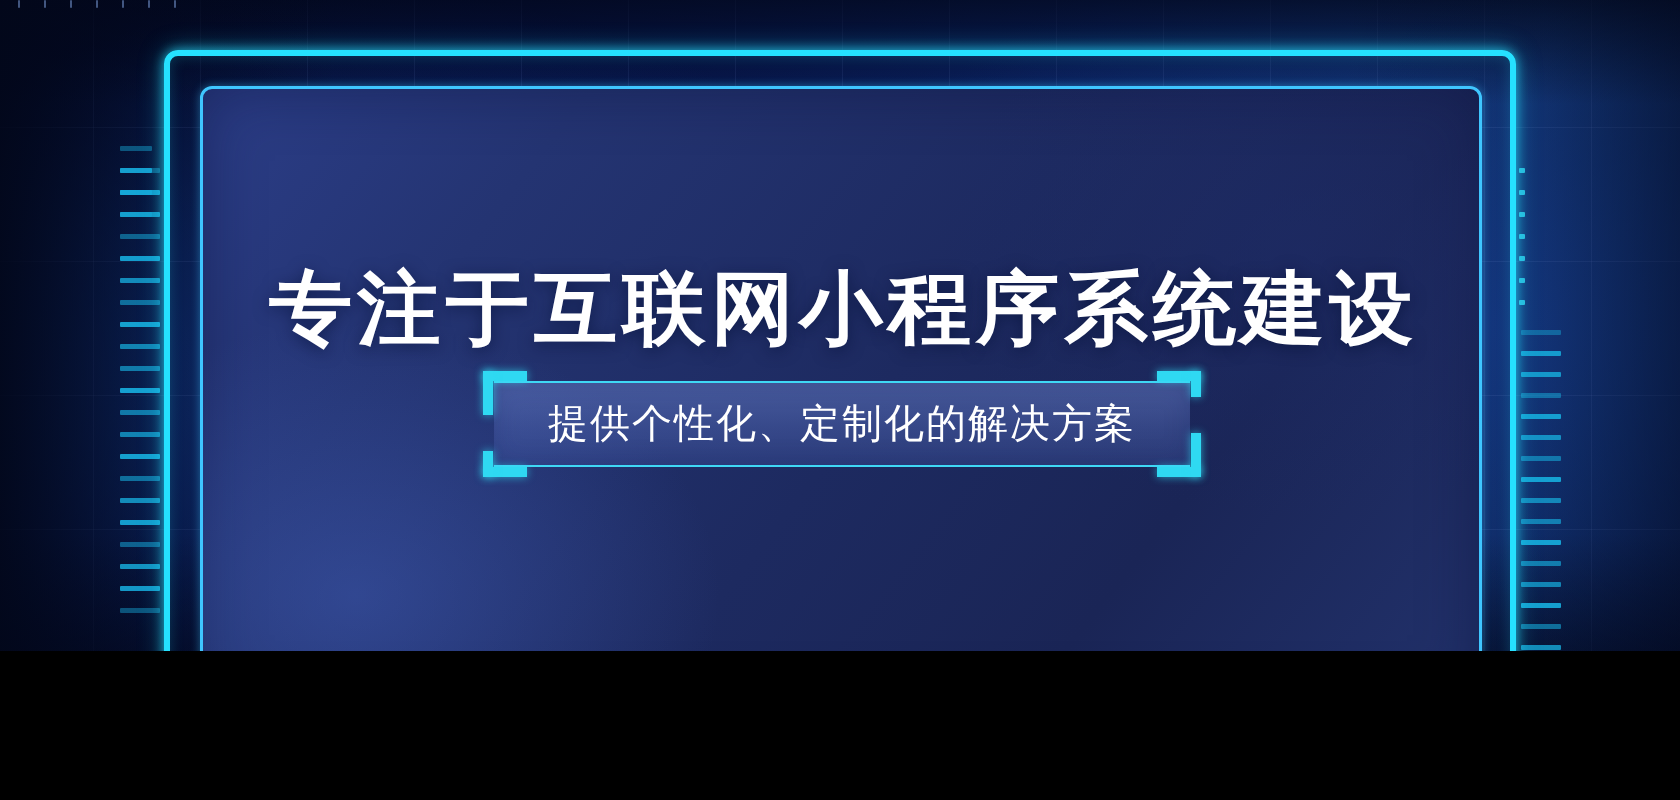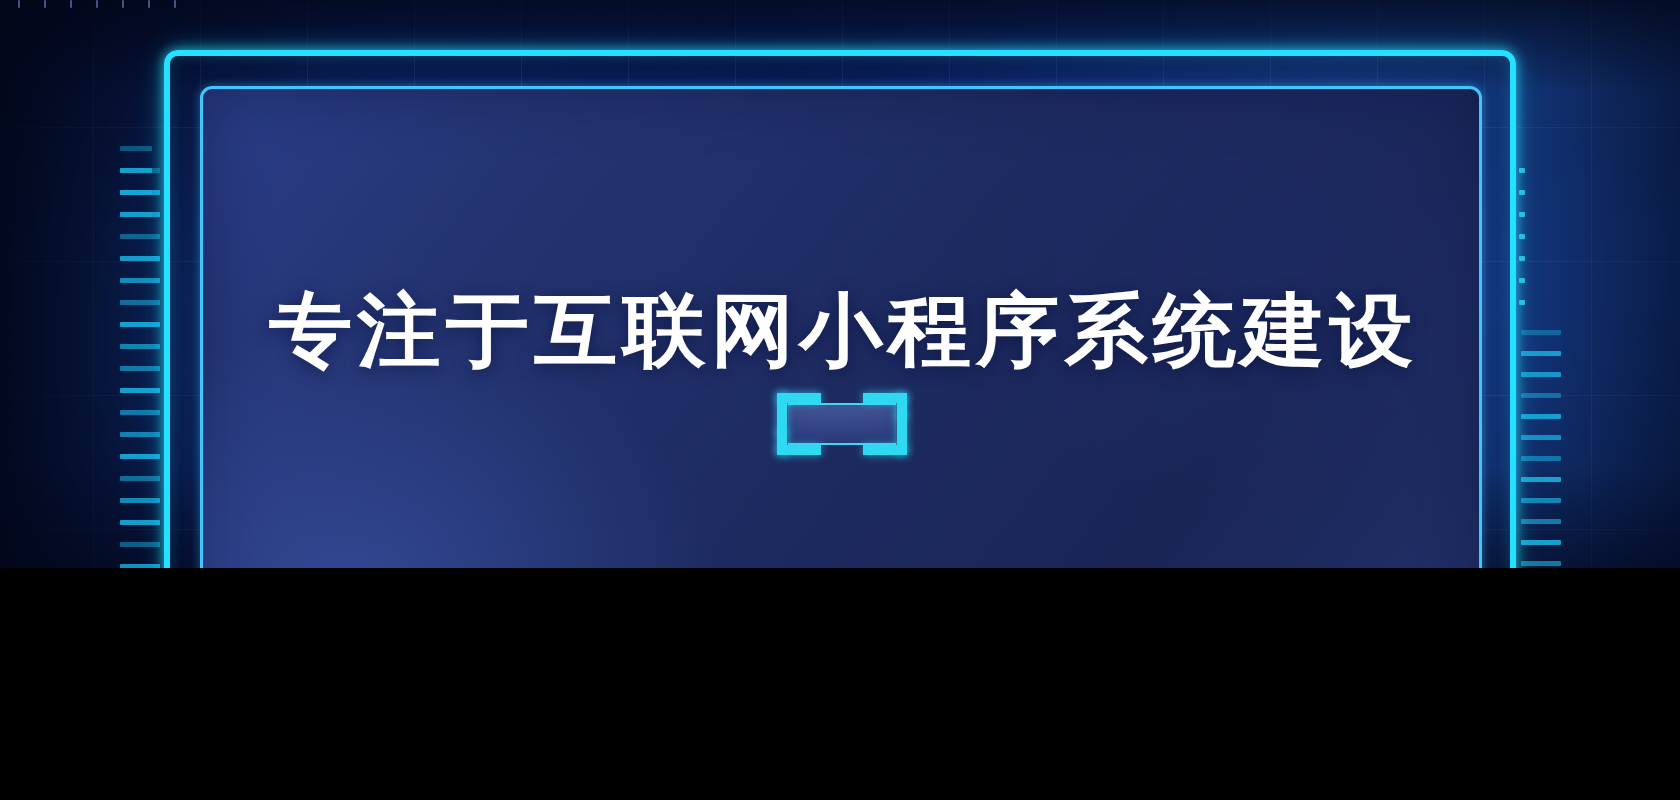--- a/index.html
+++ b/index.html
@@ -3,21 +3,21 @@
 <meta charset="utf-8">
 <style>
   html, body {
     margin: 0;
     padding: 0;
     background: #000;
   }
   .banner {
     position: relative;
     width: 1680px;
-    height: 568px;
+    height: 651px;
     overflow: hidden;
     font-family: "Liberation Sans", "DejaVu Sans", sans-serif;
     background: #040c33;
   }
 
   
   .bg-base {
     position: absolute;
     inset: 0;
     background:
@@ -289,17 +289,18 @@
 
   <div class="content">
     <h1 class="headline">专注于互联网小程序系统建设</h1>
 
     <div class="subwrap">
       <div class="subbox">
         <span class="corner tl"></span>
         <span class="corner tr"></span>
         <span class="corner bl"></span>
         <span class="corner br"></span>
+        <div class="subtitle">提供个性化、定制化的解决方案</div>
       </div>
     </div>
   </div>
 
 </div>
 
 </body></html>

